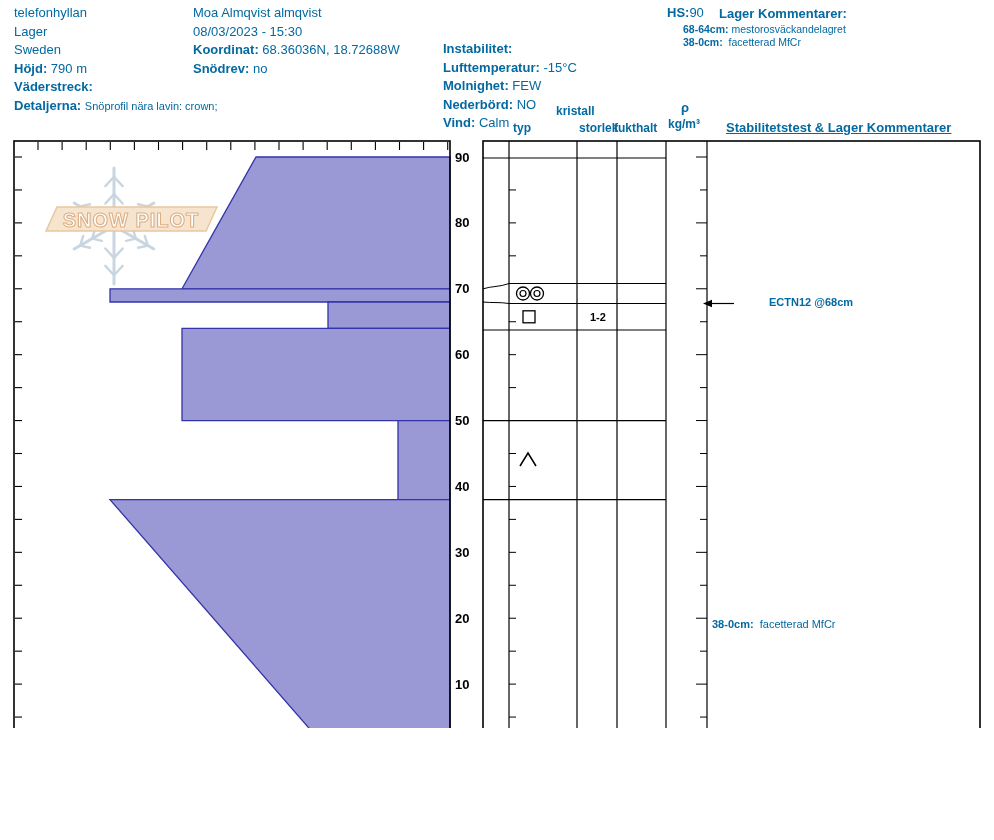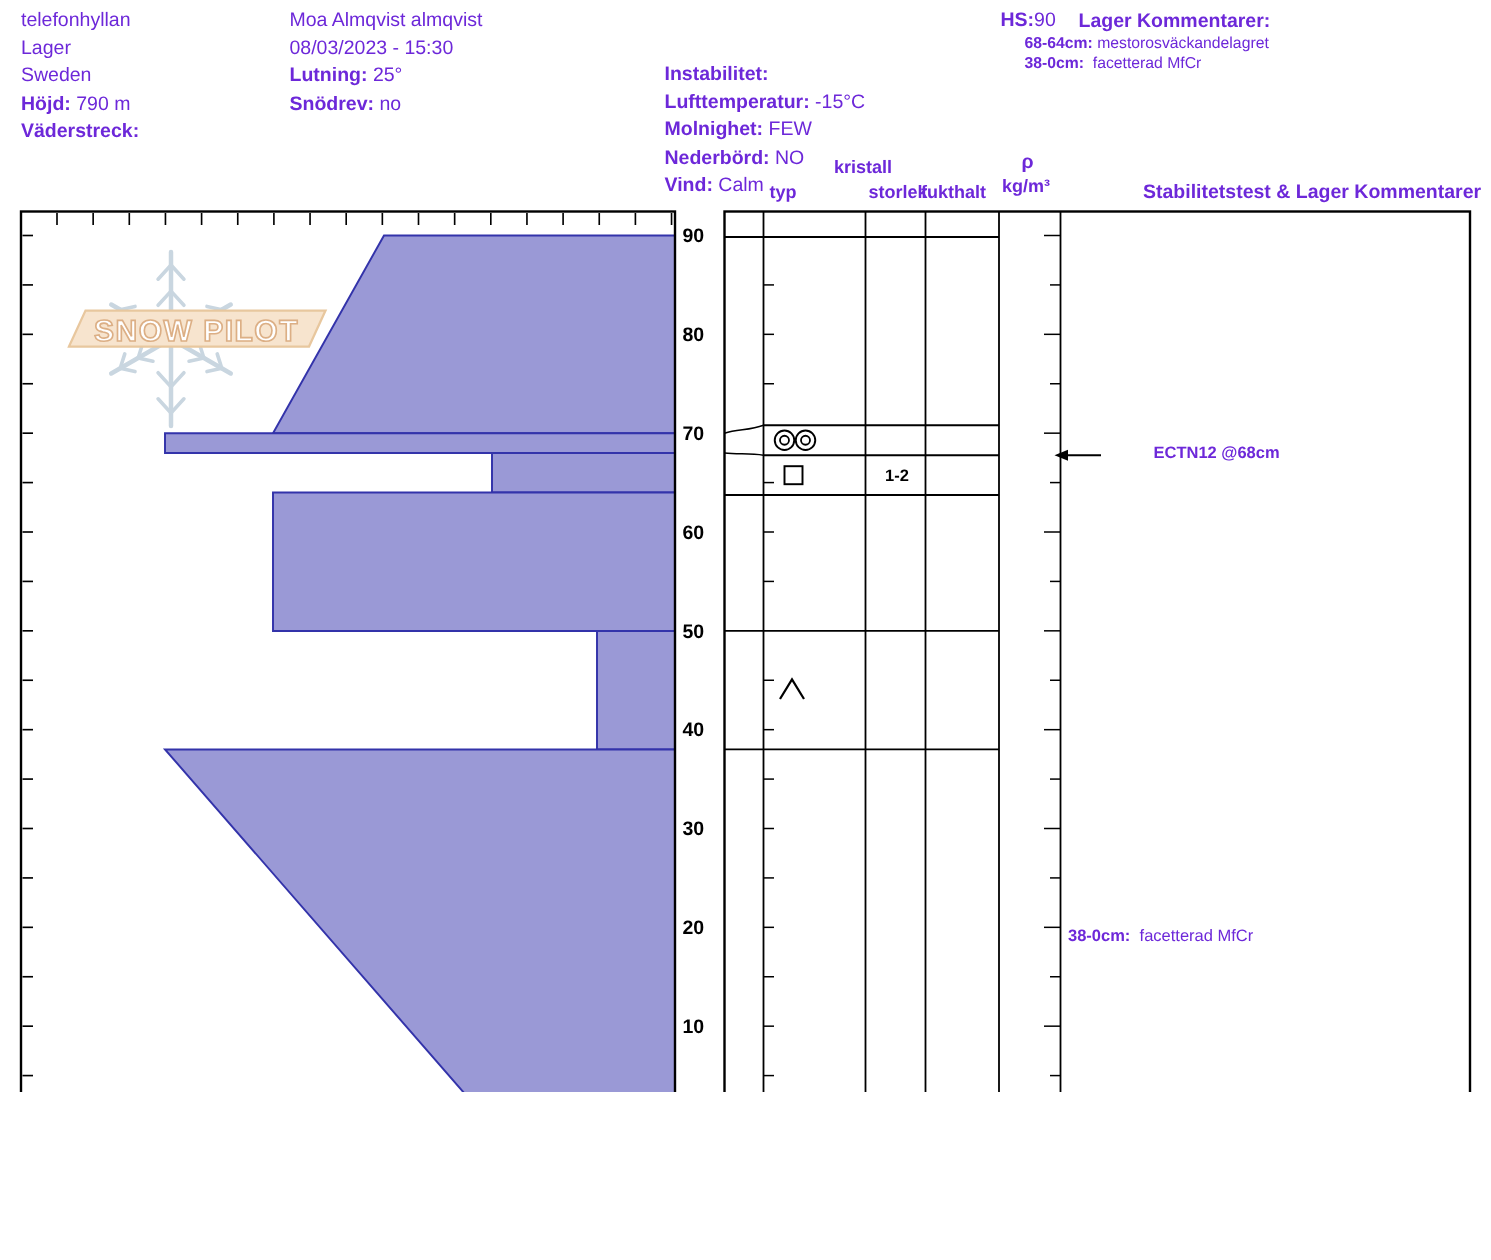--- a/index.html
+++ b/index.html
@@ -1,17 +1,17 @@
 <!DOCTYPE html>
 <html><head>
 <meta charset="utf-8">
 <style>
   html,body{margin:0;padding:0;background:#fff;}
   .page{position:relative;width:994px;height:728px;background:#fff;overflow:hidden;
-        font-family:"Liberation Sans",sans-serif;color:#6d28d9;}
+        font-family:"Liberation Sans",sans-serif;color:#0369a1;}
   .abs{position:absolute;white-space:nowrap;}
   .hcol{font-size:13px;line-height:18.5px;}
   .b{font-weight:bold;}
   .small{font-size:11px;}
   .tiny{font-size:10.5px;line-height:13px;}
   .colhead{font-weight:bold;font-size:12px;}
   svg text{font-family:"Liberation Sans",sans-serif;}
   #profile-svg{position:absolute;left:0;top:0;z-index:0;}
   .txt{z-index:2;}
 </style>
@@ -19,26 +19,27 @@
 <body>
 
 <div class="page">
 
   <div class="abs hcol txt" style="left:14px;top:4px;">
     <div>telefonhyllan</div>
     <div>Lager</div>
     <div>Sweden</div>
     <div><span class="b">Höjd:</span> <span>790 m</span></div>
     <div><span class="b">Väderstreck:</span> <span></span></div>
+    <div><span class="b">Detaljerna:</span> <span class="small">Snöprofil nära lavin: crown;</span></div>
   </div>
 
   <div class="abs hcol txt" style="left:193px;top:4px;">
     <div>Moa Almqvist almqvist</div>
     <div>08/03/2023 - 15:30</div>
-    <div><span class="b">Lutning:</span> <span>25°</span></div>
+    <div><span class="b">Koordinat:</span> <span>68.36036N, 18.72688W</span></div>
     <div><span class="b">Snödrev:</span> <span>no</span></div>
   </div>
 
   <div class="abs hcol txt" style="left:443px;top:4px;margin-top:36px;">
     <div><span class="b">Instabilitet:</span> <span></span></div>
     <div><span class="b">Lufttemperatur:</span> <span>-15°C</span></div>
     <div><span class="b">Molnighet:</span> <span>FEW</span></div>
     <div><span class="b">Nederbörd:</span> <span>NO</span></div>
     <div><span class="b">Vind:</span> <span>Calm</span></div>
   </div>
@@ -52,21 +53,21 @@
     <div class="tiny"><span class="b">68-64cm:</span> <span>mestorosväckandelagret</span></div>
     <div class="tiny"><span class="b">38-0cm:</span>&nbsp; <span>facetterad MfCr</span></div>
   </div>
 
   <div class="abs colhead txt" style="left:556px;top:104px;">kristall</div>
   <div class="abs colhead txt" style="left:513px;top:121px;">typ</div>
   <div class="abs colhead txt" style="left:579px;top:121px;">storlek</div>
   <div class="abs colhead txt" style="left:614px;top:121px;">fukthalt</div>
   <div class="abs colhead txt" style="left:681px;top:100px;font-size:13px;">ρ</div>
   <div class="abs colhead txt" style="left:668px;top:117px;">kg/m³</div>
-  <div class="abs colhead txt" style="left:762px;top:120px;font-size:13px;">Stabilitetstest &amp; Lager Kommentarer</div>
+  <div class="abs colhead txt" style="left:726px;top:120px;font-size:13px;text-decoration:underline;">Stabilitetstest &amp; Lager Kommentarer</div>
 
   <div class="abs b txt" style="left:737px;top:296px;font-size:11px;padding-left:32px;">ECTN12 @68cm</div>
   <div class="abs tiny txt" style="left:712px;top:618px;font-size:11px;">
     <span class="b">38-0cm:</span>&nbsp; <span>facetterad MfCr</span>
   </div>
   <div class="abs txt" style="left:14px;top:764px;">
     <span class="b" style="font-size:14.5px;">Noteringar (beskrivning av terräng):</span>
     <span class="small">ovan brottkant</span>
   </div>
 

